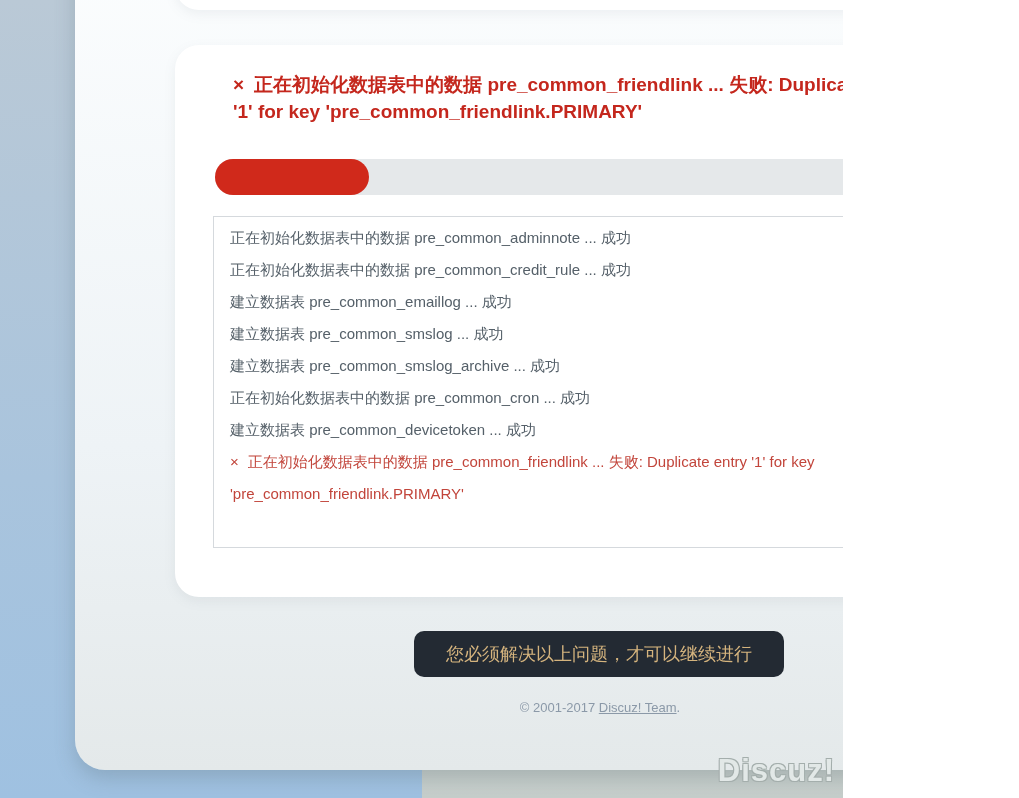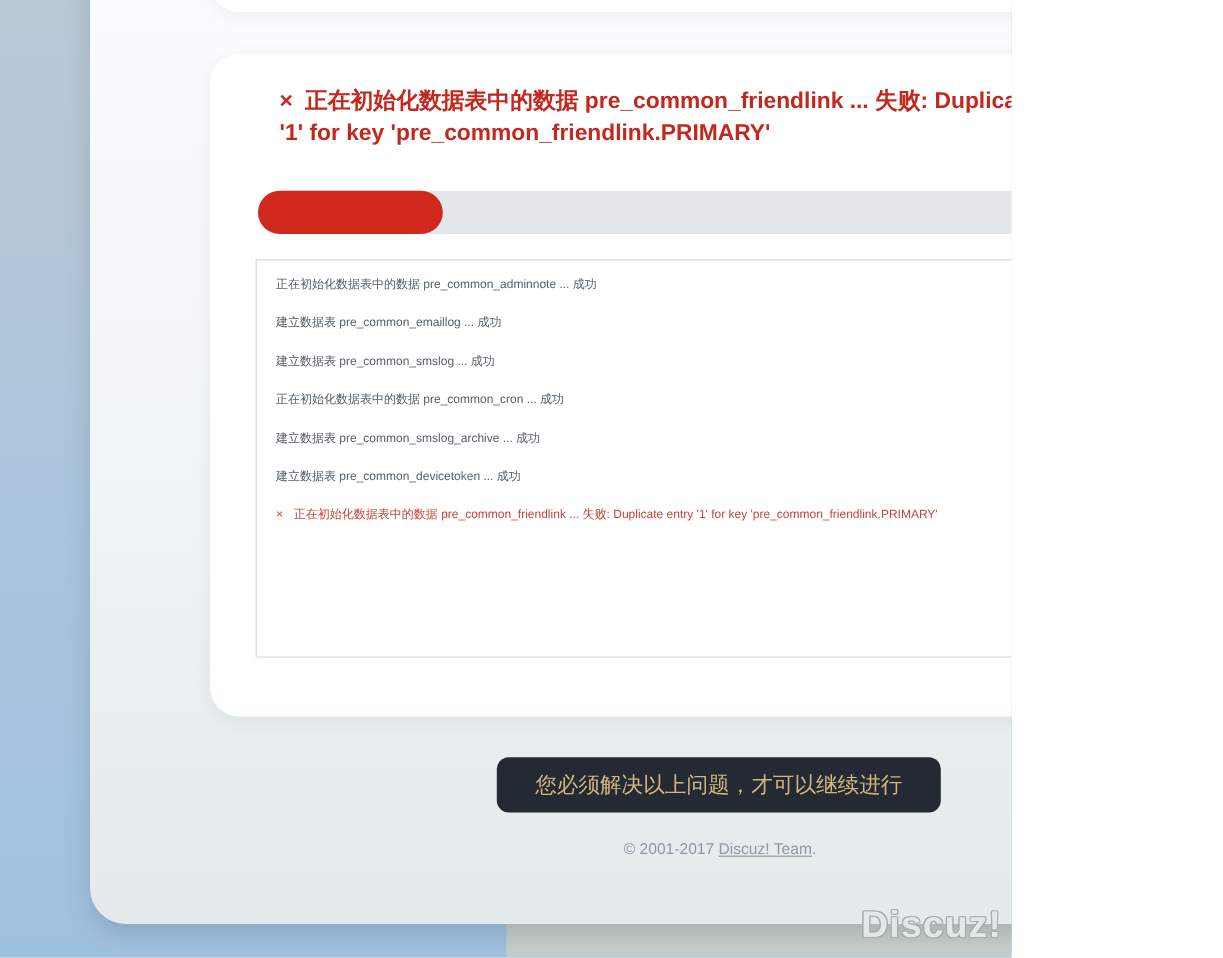--- a/index.html
+++ b/index.html
@@ -19,21 +19,21 @@
   .error-heading{margin:26px 100px 0 58px;font-size:19px;font-weight:bold;
     color:#c4271d;line-height:27px;}
   .error-heading .x{margin-right:10px;}
   .progress-track{position:absolute;left:40px;right:40px;top:114px;height:36px;
     background:#e5e8ea;border-radius:18px;}
   .progress-fill{height:100%;width:20%;background:#d0291b;border-radius:18px;}
   .log-box{position:absolute;left:38px;right:40px;top:171px;height:332px;
     background:#fff;border:1px solid #d5d9dd;box-sizing:border-box;}
   .log-content{position:absolute;top:0;bottom:0;left:0;right:17px;overflow:hidden;
     padding:5px 14px 0 16px;}
-  .log-line{font-size:10px;line-height:32px;color:#556069;}
+  .log-line{font-size:15px;line-height:32px;color:#556069;}
   .log-line .x{margin-right:9px;}
   .log-line.error{color:#c2453b;}
   .scrollbar{position:absolute;top:0;right:0;bottom:0;width:17px;background:#fafbfc;
     border-left:1px solid #ececee;}
   .sb-btn{position:absolute;left:0;width:17px;height:17px;font-size:8px;line-height:17px;
     text-align:center;color:#8b9094;cursor:default;}
   .sb-up{top:1px;} .sb-down{bottom:1px;}
   .sb-thumb{position:absolute;left:3px;width:10px;bottom:22px;height:42px;
     background:#9aa0a5;border-radius:5px;}
   .continue-btn{position:absolute;left:339px;top:671px;width:370px;height:46px;
@@ -64,24 +64,25 @@
         <span class="x">×</span><span>正在初始化数据表中的数据 pre_common_friendlink ... 失败: Duplicate entry '1' for key 'pre_common_friendlink.PRIMARY'</span>
       </div>
 
       <div class="progress-track">
         <div class="progress-fill" style="width: 20%;"></div>
       </div>
 
       <div class="log-box">
         <div class="log-content">
           <div class="log-line">正在初始化数据表中的数据 pre_common_adminnote ... 成功</div>
+          <div class="log-line">正在初始化数据表中的数据 pre_common_credit_rule ... 成功</div>
           <div class="log-line">建立数据表 pre_common_emaillog ... 成功</div>
           <div class="log-line">建立数据表 pre_common_smslog ... 成功</div>
+          <div class="log-line">建立数据表 pre_common_smslog_archive ... 成功</div>
           <div class="log-line">正在初始化数据表中的数据 pre_common_cron ... 成功</div>
-          <div class="log-line">建立数据表 pre_common_smslog_archive ... 成功</div>
           <div class="log-line">建立数据表 pre_common_devicetoken ... 成功</div>
           <div class="log-line error">
             <span class="x">×</span><span>正在初始化数据表中的数据 pre_common_friendlink ... 失败: Duplicate entry '1' for key 'pre_common_friendlink.PRIMARY'</span>
           </div>
         </div>
         <div class="scrollbar">
           <div class="sb-btn sb-up">▲</div>
           <div class="sb-thumb"></div>
           <div class="sb-btn sb-down">▼</div>
         </div>

